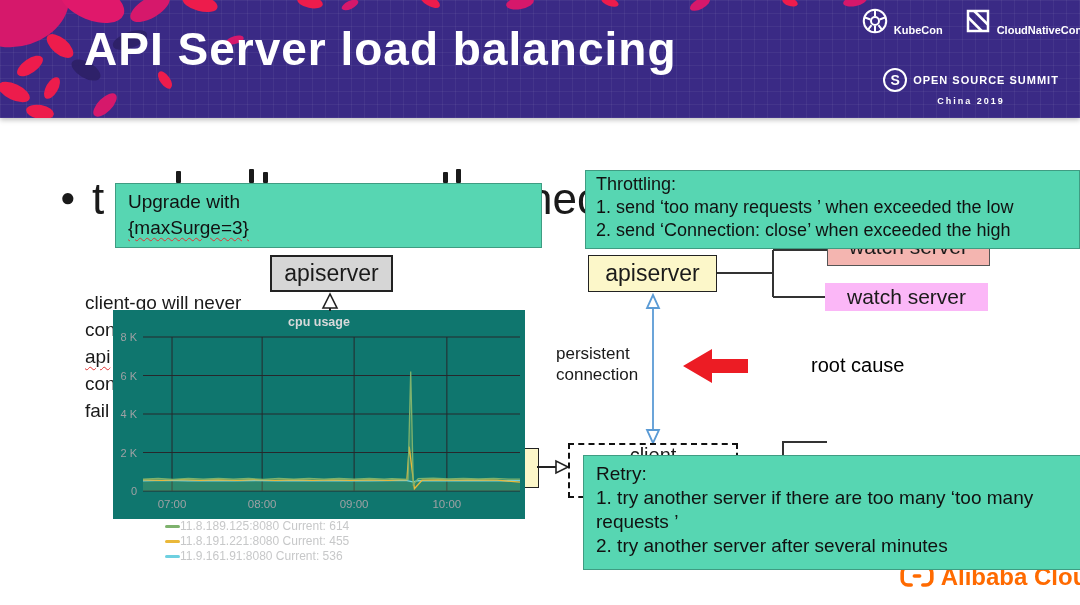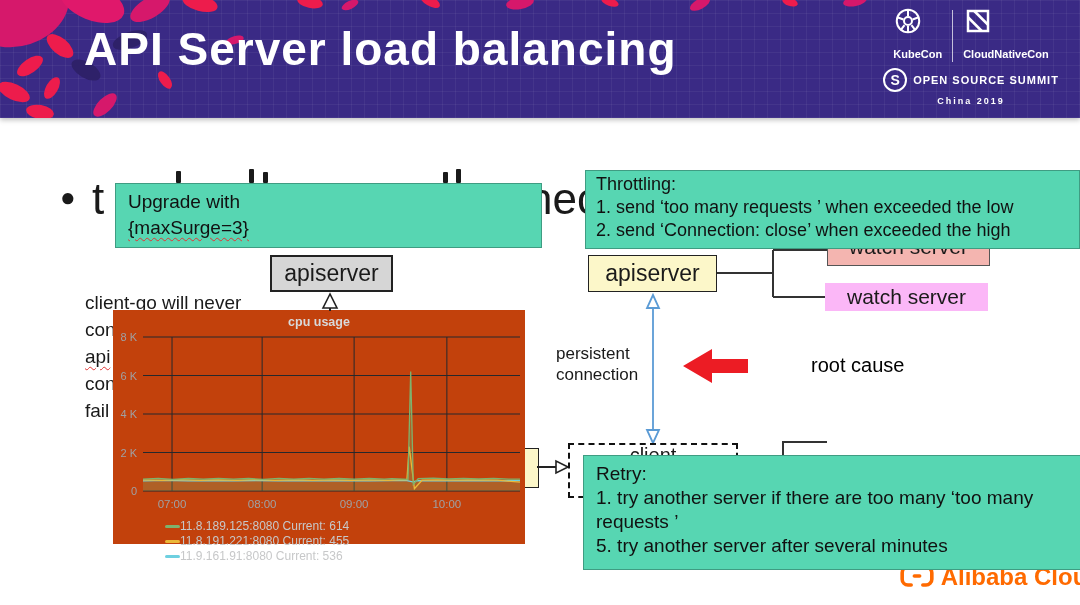--- a/index.html
+++ b/index.html
@@ -7,21 +7,21 @@
          font-family:"Liberation Sans",sans-serif;color:#1a1a1a;padding-left:36px;}
   
   #header{position:absolute;left:0;top:0;width:1080px;height:118px;background-color:#3a2a85;
     background-image:linear-gradient(rgba(255,255,255,.05) 1px,transparent 1px),
                      linear-gradient(90deg,rgba(255,255,255,.05) 1px,transparent 1px);
     background-size:13px 13px;box-shadow:0 2px 5px rgba(0,0,0,.25);}
   #leaves{position:absolute;left:0;top:0;pointer-events:none;}
   #slide-title{position:absolute;left:84px;top:22px;font-size:46px;font-weight:bold;color:#fff;letter-spacing:1px;white-space:nowrap;}
   #logos{position:absolute;right:16px;top:6px;width:186px;color:#fff;text-align:center;}
   .logo-row{display:flex;justify-content:center;align-items:flex-start;gap:10px;}
-  .logo-cell{display:flex;flex-direction:column;align-items:flex-start;gap:12px;}
+  .logo-cell{display:flex;flex-direction:row;align-items:flex-end;gap:4px;}
   .logo-sep{width:1px;height:52px;background:rgba(255,255,255,.7);margin-top:4px;}
   .logo-label{font-size:11px;font-weight:bold;}
   .summit-row{display:flex;justify-content:center;align-items:center;gap:6px;margin-top:6px;}
   .summit-text{font-size:11px;font-weight:bold;letter-spacing:1px;white-space:nowrap;text-align:right;}
   .s-icon{display:inline-block;width:20px;height:20px;border:2px solid #fff;border-radius:50%;
           font-size:14px;font-weight:bold;line-height:20px;text-align:center;}
   .edition{font-size:9px;font-weight:bold;letter-spacing:2px;margin-top:4px;}
   
   .big-frag{position:absolute;font-size:44px;color:#1a1a1a;z-index:6;}
   #bullet-marker{position:absolute;left:60px;top:182px;font-size:26px;z-index:6;}
@@ -42,21 +42,21 @@
   #apiserver-right{left:588px;top:255px;width:129px;height:37px;background:#fcf7c9;border:1.5px solid #222;font-size:23px;z-index:20;}
   #watch-server-top{left:827px;top:228px;width:163px;height:38px;background:#f4b5b0;border:1px solid #555;font-size:21px;z-index:24;}
   #watch-server-bottom{left:825px;top:283px;width:163px;height:28px;background:#fbb7f7;font-size:21px;z-index:20;}
   #watch-channel{left:827px;top:428px;width:163px;height:28px;background:#f4b5b0;border:1.5px solid #333;font-size:21px;z-index:24;}
   #client-box{left:568px;top:443px;width:170px;height:55px;border:2px dashed #111;z-index:22;}
   #client-label{position:absolute;left:568px;top:444px;width:170px;text-align:center;font-size:20px;z-index:22;}
   #yellow-stub{position:absolute;left:521px;top:448px;width:16px;height:38px;background:#fcf7c9;border:1.5px solid #222;z-index:8;}
   #persistent{position:absolute;left:556px;top:343px;font-size:17px;line-height:21px;z-index:16;}
   #root-cause{position:absolute;left:811px;top:354px;font-size:20px;color:#000000;z-index:16;}
   
-  #chart{position:absolute;left:113px;top:310px;width:412px;height:234px;background:#c2410c;z-index:10;}
+  #chart{position:absolute;left:113px;top:310px;width:412px;height:209px;background:#0f766e;z-index:10;}
   #chart-title{padding-top:5px;text-align:center;font-size:12.5px;font-weight:bold;color:#d8d9da;}
   #chart-legend{padding:2px 0 0 52px;display:flex;flex-wrap:wrap;column-gap:18px;row-gap:1px;}
   .legend-item{display:flex;align-items:center;font-size:12px;color:#c7c8c9;white-space:nowrap;}
   .legend-dash{display:inline-block;width:15px;height:3px;border-radius:2px;}
   
   #overlay{position:absolute;left:0;top:0;z-index:15;pointer-events:none;}
   
   #footer-brand{position:absolute;right:14px;top:563px;display:flex;align-items:flex-start;gap:6px;z-index:5;}
   #brand-text{font-size:24px;font-weight:bold;color:#ff6a00;}
 </style>
@@ -141,21 +141,21 @@
 
   <div id="throttling-box" class="callout">
     <div>Throttling:</div>
     <div>1. send ‘too many requests ’ when exceeded the low</div>
     <div>2. send ‘Connection: close’ when exceeded the high</div>
   </div>
 
   <div id="retry-box" class="callout">
     <div>Retry:</div>
     <div>1. try another server if there are too many ‘too many requests ’</div>
-    <div>5. try another server after several minutes</div>
+    <div>2. try another server after several minutes</div>
   </div>
 
   <div id="left-note">
     <div>client-go will never</div>
     <div>con</div>
     <div><span class="wavy">api</span></div>
     <div>con</div>
     <div>fail</div>
   </div>
 

